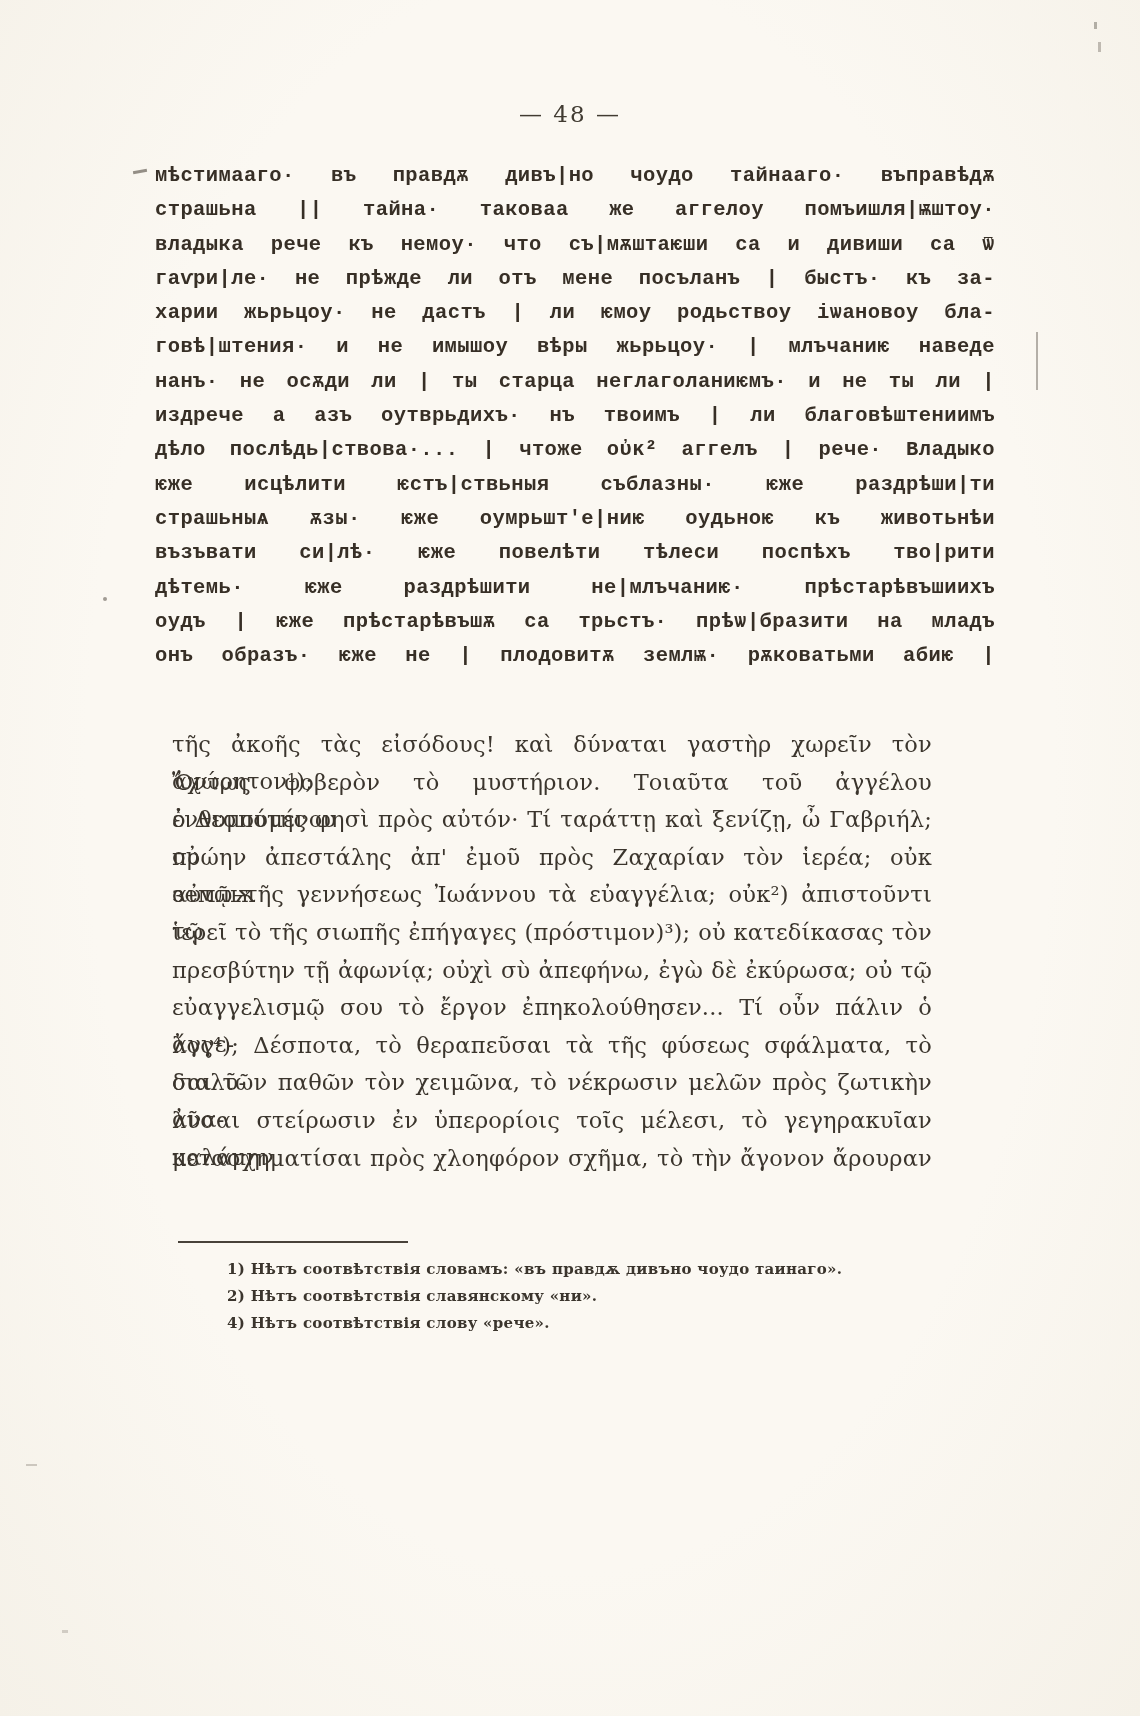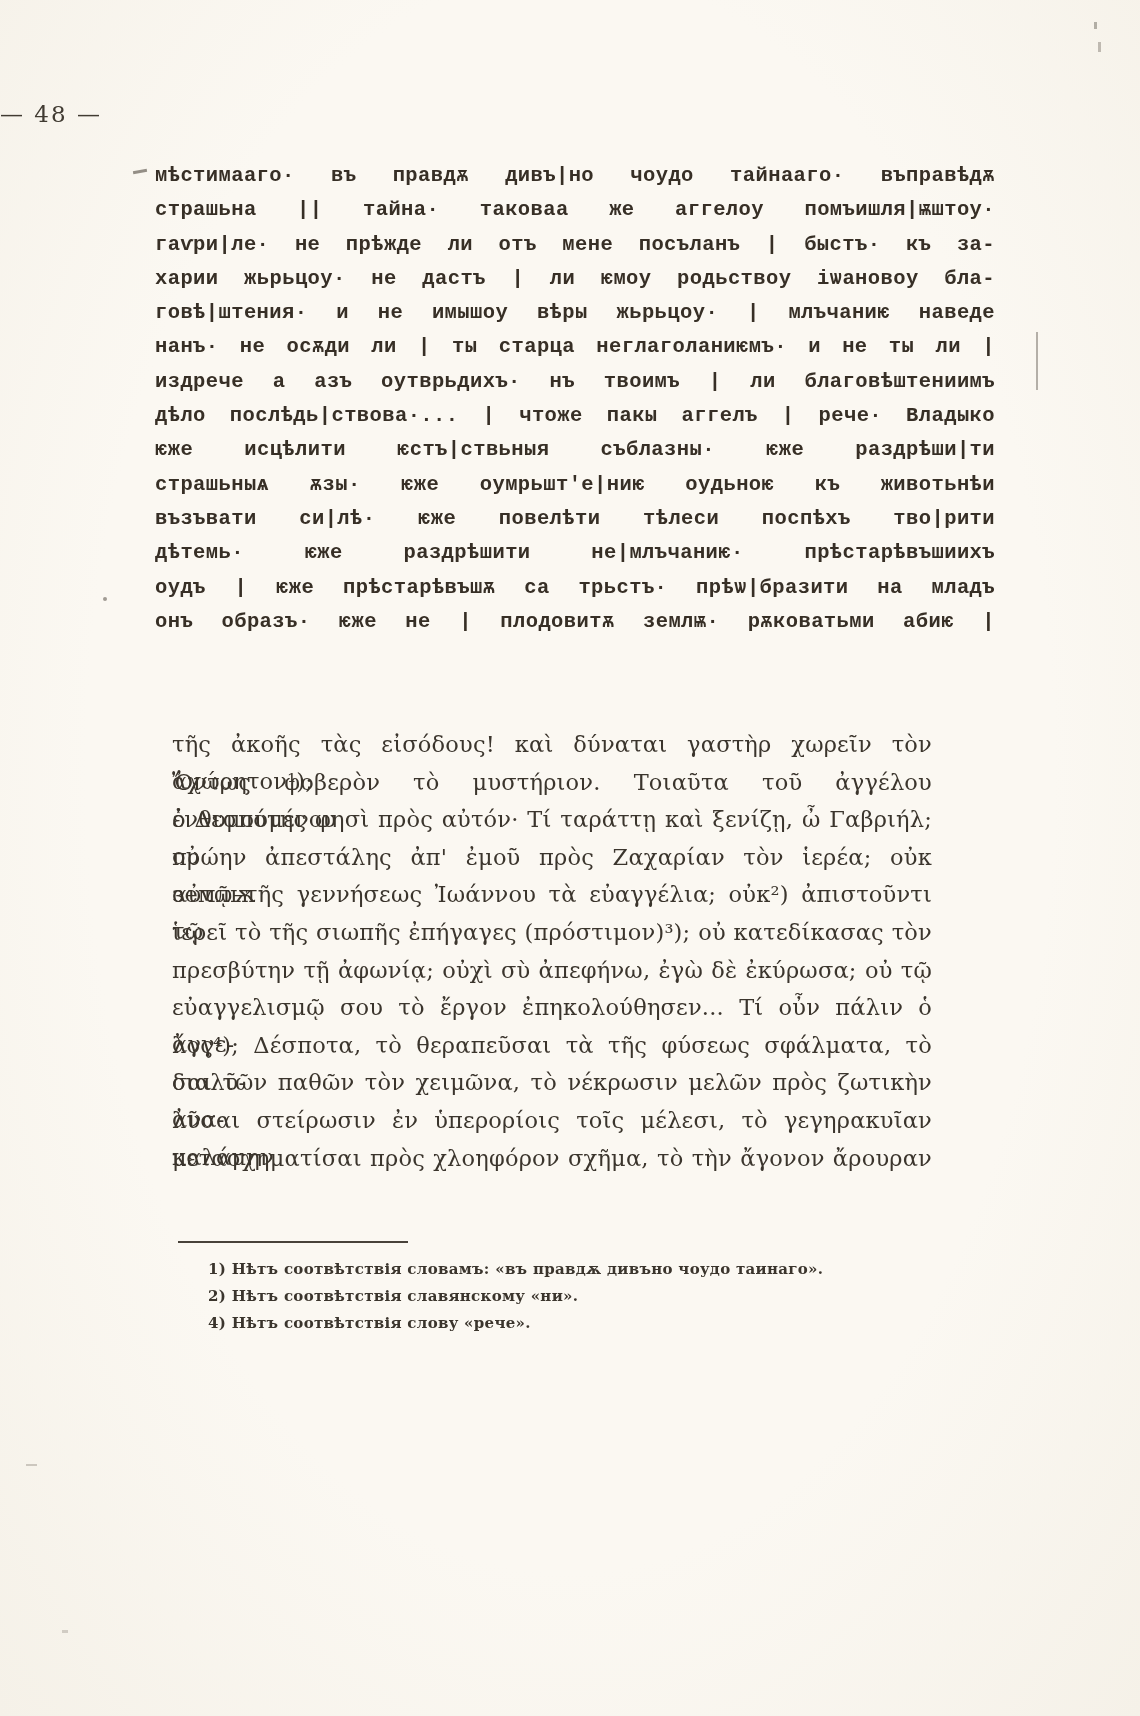--- a/index.html
+++ b/index.html
@@ -18,20 +18,21 @@
   .page {
     position: absolute;
     inset: 0;
     background: radial-gradient(ellipse at 50% 45%, #fbf8f2 60%, #f5f1e8 100%);
   }
   .page-number {
     position: absolute;
     top: 101px;
     left: 0;
     width: 1140px;
+    text-align: center;
     font-size: 23px;
     letter-spacing: 2px;
     color: #413b32;
   }
   .slavonic-block {
     position: absolute;
     left: 155px;
     top: 159px;
     width: 840px;
     font-family: Liberation Mono, monospace;
@@ -78,20 +79,21 @@
     top: 1256px;
     width: 700px;
   }
   .footnote-line {
     height: 27px;
     line-height: 27px;
     font-size: 15px;
     font-weight: 700;
     letter-spacing: 0.3px;
     color: #3b352d;
+    margin-left: 19px;
   }
   
   .speck { position: absolute; background: #7a746b; }
   .speck-dash-left   { left: 133px; top: 170px; width: 14px; height: 3px; transform: rotate(-10deg); opacity: .8; }
   .speck-dot-left    { left: 103px; top: 597px; width: 4px; height: 4px; border-radius: 50%; opacity: .7; }
   .speck-tr-1        { left: 1094px; top: 22px;  width: 3px; height: 7px;  opacity: .55; }
   .speck-tr-2        { left: 1098px; top: 42px;  width: 3px; height: 10px; opacity: .45; }
   .speck-right-line  { left: 1036px; top: 332px; width: 2px; height: 58px; opacity: .55; }
   .speck-bl-1        { left: 26px;  top: 1464px; width: 11px; height: 2px; opacity: .35; }
   .speck-bl-2        { left: 62px;  top: 1630px; width: 6px;  height: 3px; opacity: .3; }
@@ -99,26 +101,27 @@
 </head>
 <body>
 
 <div class="page">
 
   <div class="page-number">— 48 —</div>
 
   <div class="slavonic-block">
     <div class="slavonic-line">мѣстимааго· въ правдѫ дивъ|но чоудо тайнааго· въправѣдѫ</div>
     <div class="slavonic-line">страшьна || тайна· таковаа же аггелоу помъишля|ѭштоу·</div>
+    <div class="slavonic-line">владыка рече къ немоу· что съ|мѫштаѥши са и дивиши са ѿ</div>
     <div class="slavonic-line">гаѵри|ле· не прѣжде ли отъ мене посъланъ | быстъ· къ за-</div>
     <div class="slavonic-line">харии жьрьцоу· не дастъ | ли ѥмоу родьствоу іѡановоу бла-</div>
     <div class="slavonic-line">говѣ|штения· и не имышоу вѣры жьрьцоу· | млъчаниѥ наведе</div>
     <div class="slavonic-line">нанъ· не осѫди ли | ты старца неглаголаниѥмъ· и не ты ли |</div>
     <div class="slavonic-line">издрече а азъ оутврьдихъ· нъ твоимъ | ли благовѣштениимъ</div>
-    <div class="slavonic-line">дѣло послѣдь|ствова·... | чтоже пакы аггелъ | рече· Владыко</div>
+    <div class="slavonic-line">дѣло послѣдь|ствова·... | чтоже οὐκ² аггелъ | рече· Владыко</div>
     <div class="slavonic-line">ѥже исцѣлити ѥстъ|ствьныя съблазны· ѥже раздрѣши|ти</div>
     <div class="slavonic-line">страшьныѧ ѫзы· ѥже оумрьшт'е|ниѥ оудьноѥ къ животьнѣи</div>
     <div class="slavonic-line">възъвати си|лѣ· ѥже повелѣти тѣлеси поспѣхъ тво|рити</div>
     <div class="slavonic-line">дѣтемь· ѥже раздрѣшити не|млъчаниѥ· прѣстарѣвъшиихъ</div>
     <div class="slavonic-line">оудъ | ѥже прѣстарѣвъшѫ са трьстъ· прѣѡ|бразити на младъ</div>
     <div class="slavonic-line">онъ образъ· ѥже не | плодовитѫ землѭ· рѫковатьми абиѥ |</div>
   </div>
 
   <div class="greek-block">
     <div class="greek-line">τῆς ἀκοῆς τὰς εἰσόδους! καὶ δύναται γαστὴρ χωρεῖν τὸν ἀχώρητον¹);</div>

